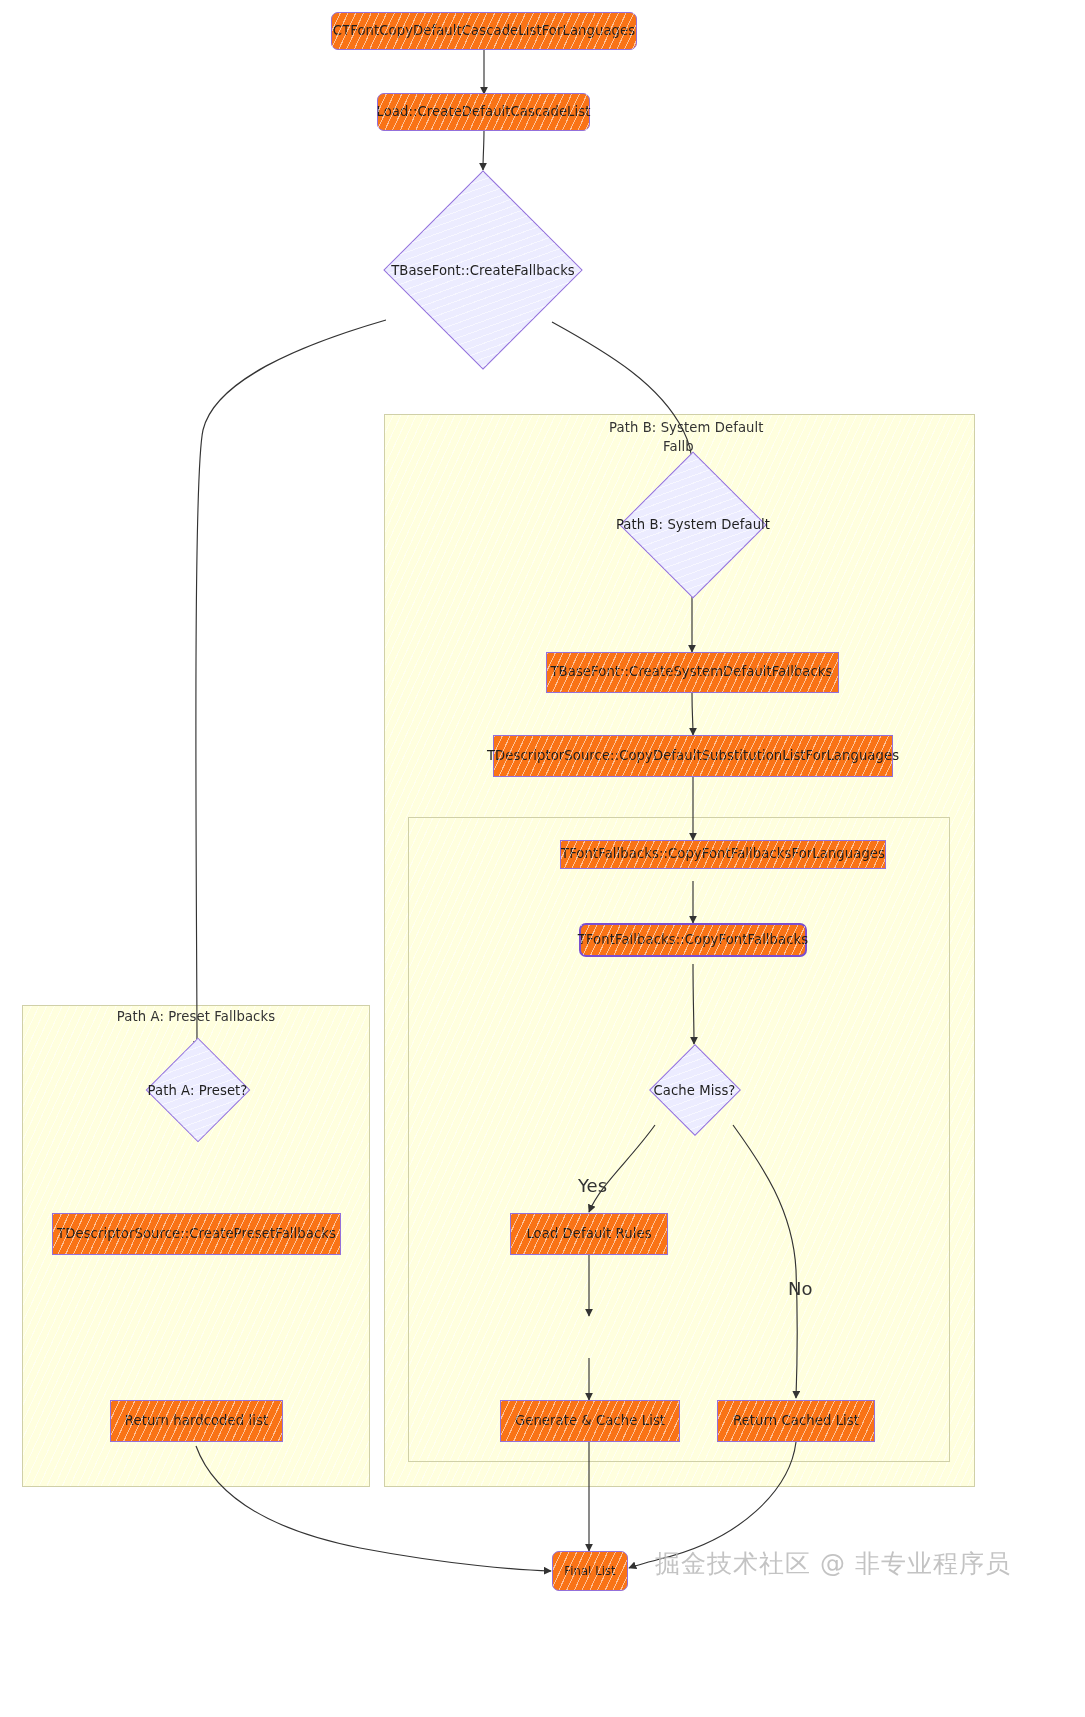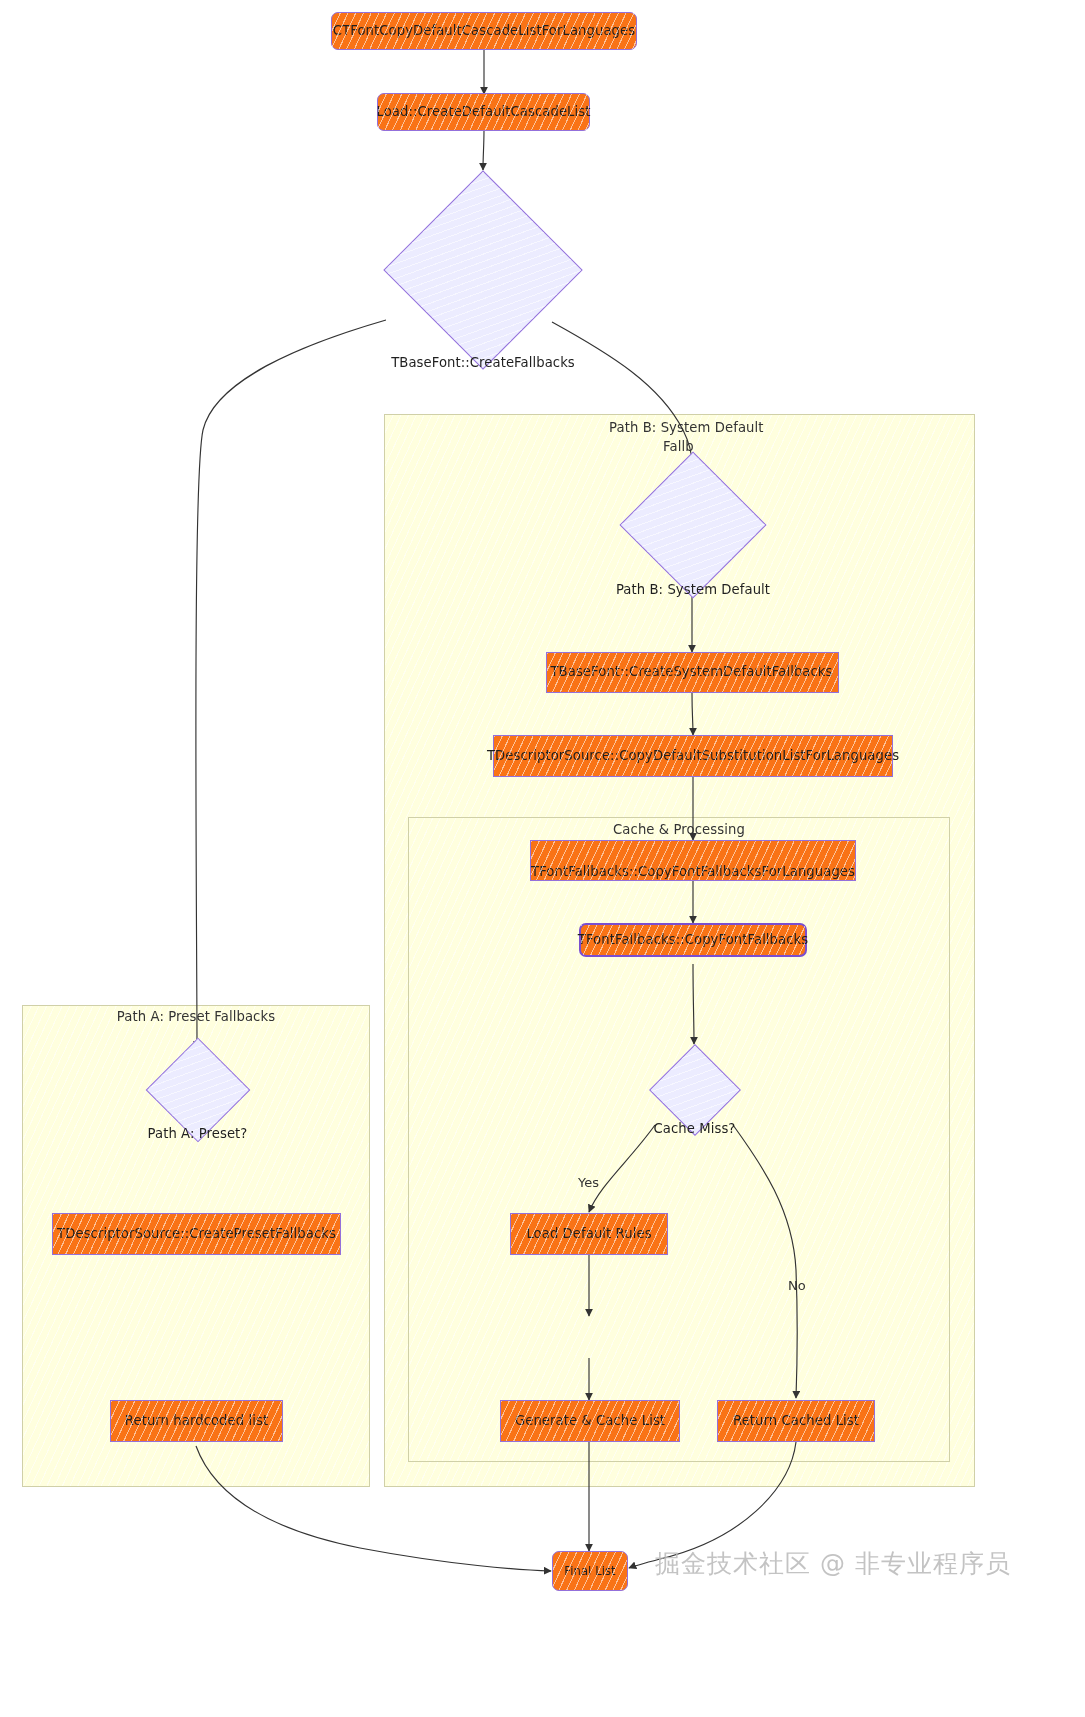--- a/index.html
+++ b/index.html
@@ -63,21 +63,21 @@
     line-height: 1.25;
   }
   .node.rounded { border-radius: 7px; }
   .node.thick  { border-width: 2.2px; border-color: #7a4fd0; }
   .node.small  { font-size: 11.6px; }
 
   
   .diamond {
     position: absolute;
     display: flex;
-    align-items: flex-end;
+    align-items: center;
     justify-content: center;
   }
   .diamond .dshape {
     position: absolute;
     left: 50%; top: 50%;
     transform: translate(-50%,-50%) rotate(45deg);
     background: #ececff;
     border: 1.2px solid #9370db;
     box-sizing: border-box;
   }
@@ -86,21 +86,21 @@
     z-index: 2;
     font-size: 13.2px;
     color: #1f1f1f;
     text-align: center;
     white-space: nowrap;
     letter-spacing: 0.08px;
   }
   
   .edge-label {
     position: absolute;
-    font-size: 13px;
+    font-size: 18px;
     color: #333333;
     background: transparent;
     white-space: nowrap;
   }
   
   .watermark {
     position: absolute;
     font-size: 25px;
     color: #b9b9b9;
     opacity: 0.85;
@@ -124,21 +124,20 @@
 
   <div class="subgraph" style="left:384px; top:414px; width:591px; height:1073px;">
     <div class="hatch"></div>
   </div>
   <div class="subgraph-title offsetcenter" style="left:609px; top:419px;">Path B: System Default</div>
   <div class="subgraph-title offsetcenter" style="left:663px; top:438px;">Fallb</div>
 
   <div class="subgraph" style="left:408px; top:817px; width:542px; height:645px;">
     <div class="hatch"></div>
   </div>
-  <div class="subgraph-title" style="left:408px; top:821px; width:542px;">Cache &amp; Processing</div>
 
   <div class="subgraph" style="left:22px; top:1005px; width:348px; height:482px;">
     <div class="hatch"></div>
   </div>
   <div class="subgraph-title" style="left:22px; top:1008px; width:348px;">Path A: Preset Fallbacks</div>
 
   <svg id="wires" viewBox="0 0 1085 1717">
     <defs>
       <marker id="arrow" viewBox="0 0 10 10" refX="9" refY="5" markerWidth="7" markerHeight="7" orient="auto-start-reverse">
         <path d="M 0 0 L 10 5 L 0 10 z" fill="#333333"></path>
@@ -225,21 +224,21 @@
   <div class="node" style="left:546px; top:652px; width:293px; height:41px;padding-left:8px;">
     <div class="hatch"></div>
     <span>TBaseFont::CreateSystemDefaultFallbacks</span>
   </div>
 
   <div class="node" style="left:493px; top:735px; width:400px; height:42px;">
     <div class="hatch"></div>
     <span>TDescriptorSource::CopyDefaultSubstitutionListForLanguages</span>
   </div>
 
-  <div class="node" style="left:530px; top:840px; width:326px; height:41px;align-items:flex-end;">
+  <div class="node" style="left:560px; top:840px; width:326px; height:29px;">
     <div class="hatch"></div>
     <span>TFontFallbacks::CopyFontFallbacksForLanguages</span>
   </div>
 
   <div class="node rounded thick" style="left:579px; top:923px; width:228px; height:34px;">
     <div class="hatch"></div>
     <span>TFontFallbacks::CopyFontFallbacks</span>
   </div>
 
   <div class="diamond" style="left:638px; top:1044px; width:113px; height:92px;">

